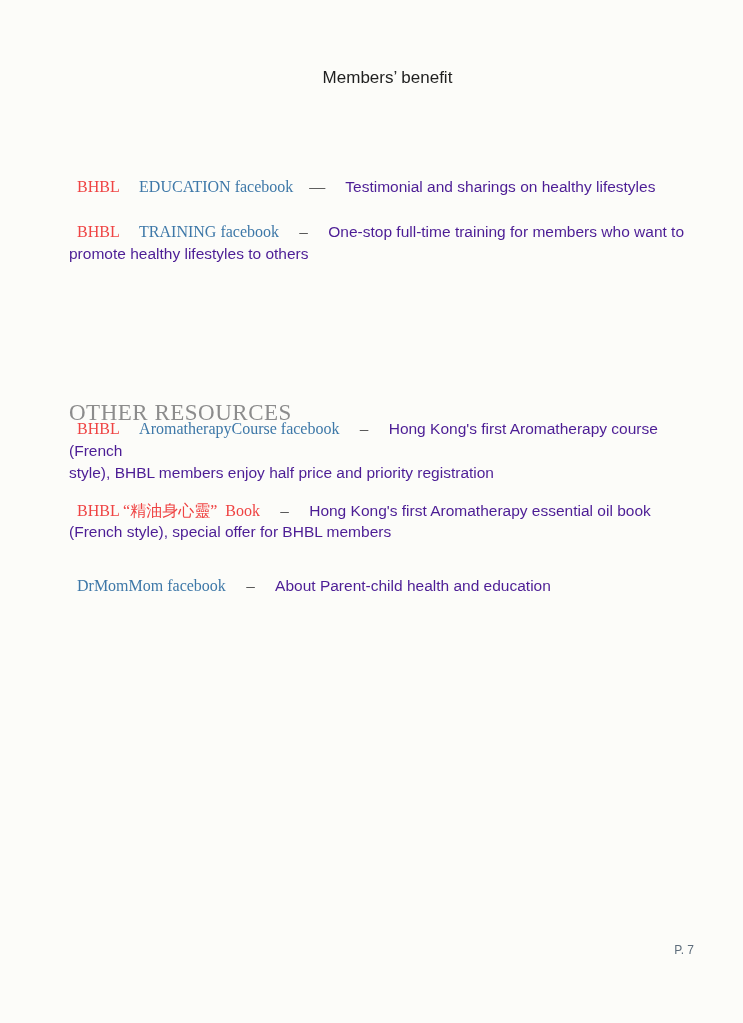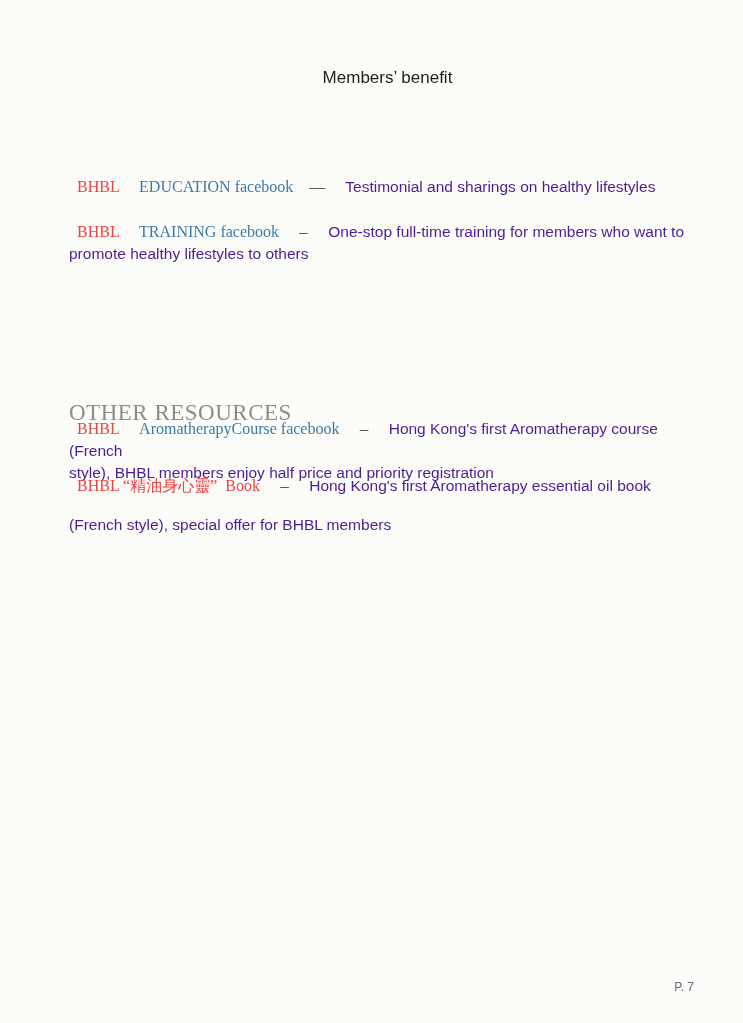--- a/index.html
+++ b/index.html
@@ -27,21 +27,21 @@
     position: absolute;
     left: 45px;
     width: 652px;
     white-space: pre-wrap;
     font-size: 16px;
     line-height: 22px;
   }
   .para-1 { top: 152px; }
   .para-2 { top: 197px; }
   .para-3 { top: 394px; }
-  .para-4 { top: 442px; line-height: 39px; }
+  .para-4 { top: 476px; line-height: 21px; }
   .para-5 { top: 551px; }
   .serif {
     font-family: Liberation Serif, serif;
     color: #ef4444;
   }
   .link {
     font-family: "Liberation Serif", serif;
     color: #3e78a8;
     cursor: pointer;
   }
@@ -65,21 +65,21 @@
     left: 45px;
     font-family: Liberation Serif, serif;
     font-size: 23px;
     line-height: 30px;
     color: #8c8c8c;
     letter-spacing: 0.5px;
     margin-top: 46px;
   }
   .footer {
     position: absolute;
-    top: 955px;
+    top: 918px;
     right: 57px;
     font-family: "Liberation Sans", sans-serif;
     font-size: 12px;
     line-height: 16px;
     color: #5e6d7c;
   }
 </style>
 </head>
 <body>
 
@@ -93,16 +93,17 @@
 promote healthy lifestyles to others</span></p>
 
   <div class="section-heading">OTHER RESOURCES</div>
 
   <p class="para para-3"><span class="serif">BHBL </span><a class="link">AromatherapyCourse facebook</a><span class="sep-sans"> – </span><span class="sans">Hong Kong's first Aromatherapy course (French
 style), BHBL members enjoy half price and priority registration</span></p>
 
   <p class="para para-4"><span class="serif">BHBL “精油身心靈”  Book</span><span class="sep-sans"> – </span><span class="sans">Hong Kong's first Aromatherapy essential oil book
 (French style), special offer for BHBL members</span></p>
 
+  <p class="para para-5"><a class="link">DrMomMom facebook</a><span class="sep-sans"> – </span><span class="sans">About Parent-child health and education</span></p>
 
   <div class="footer">P. 7</div>
 
 </div>
 
 </body></html>

